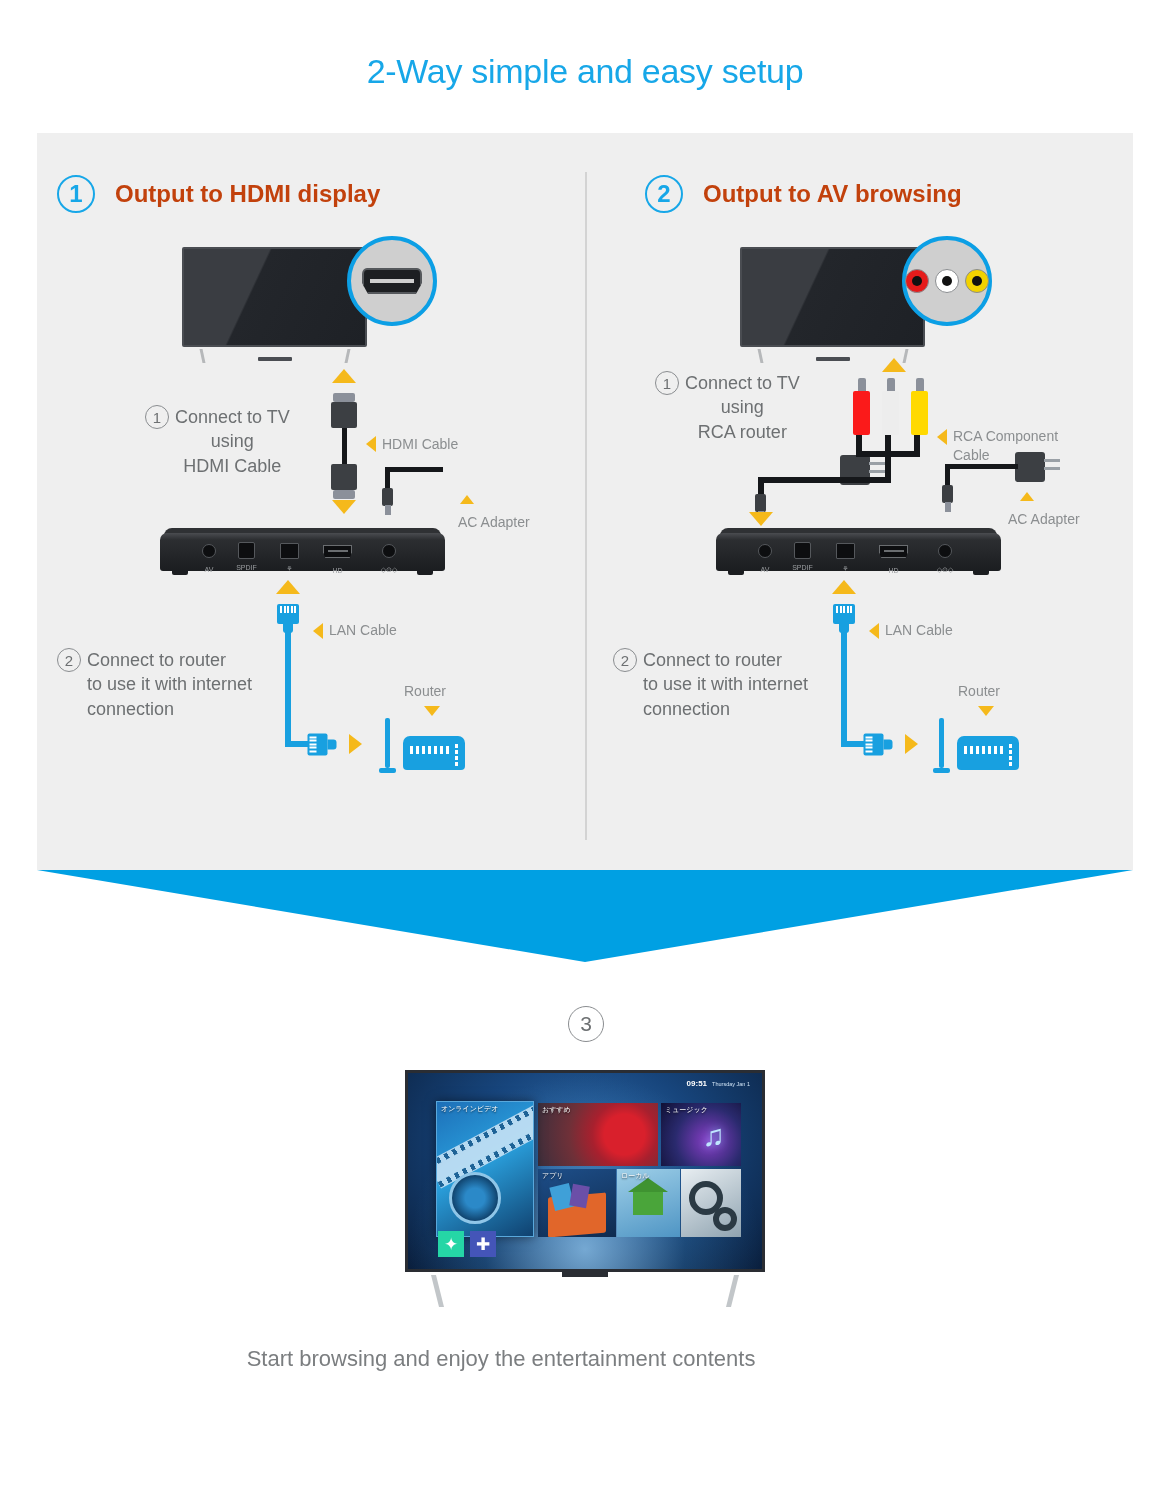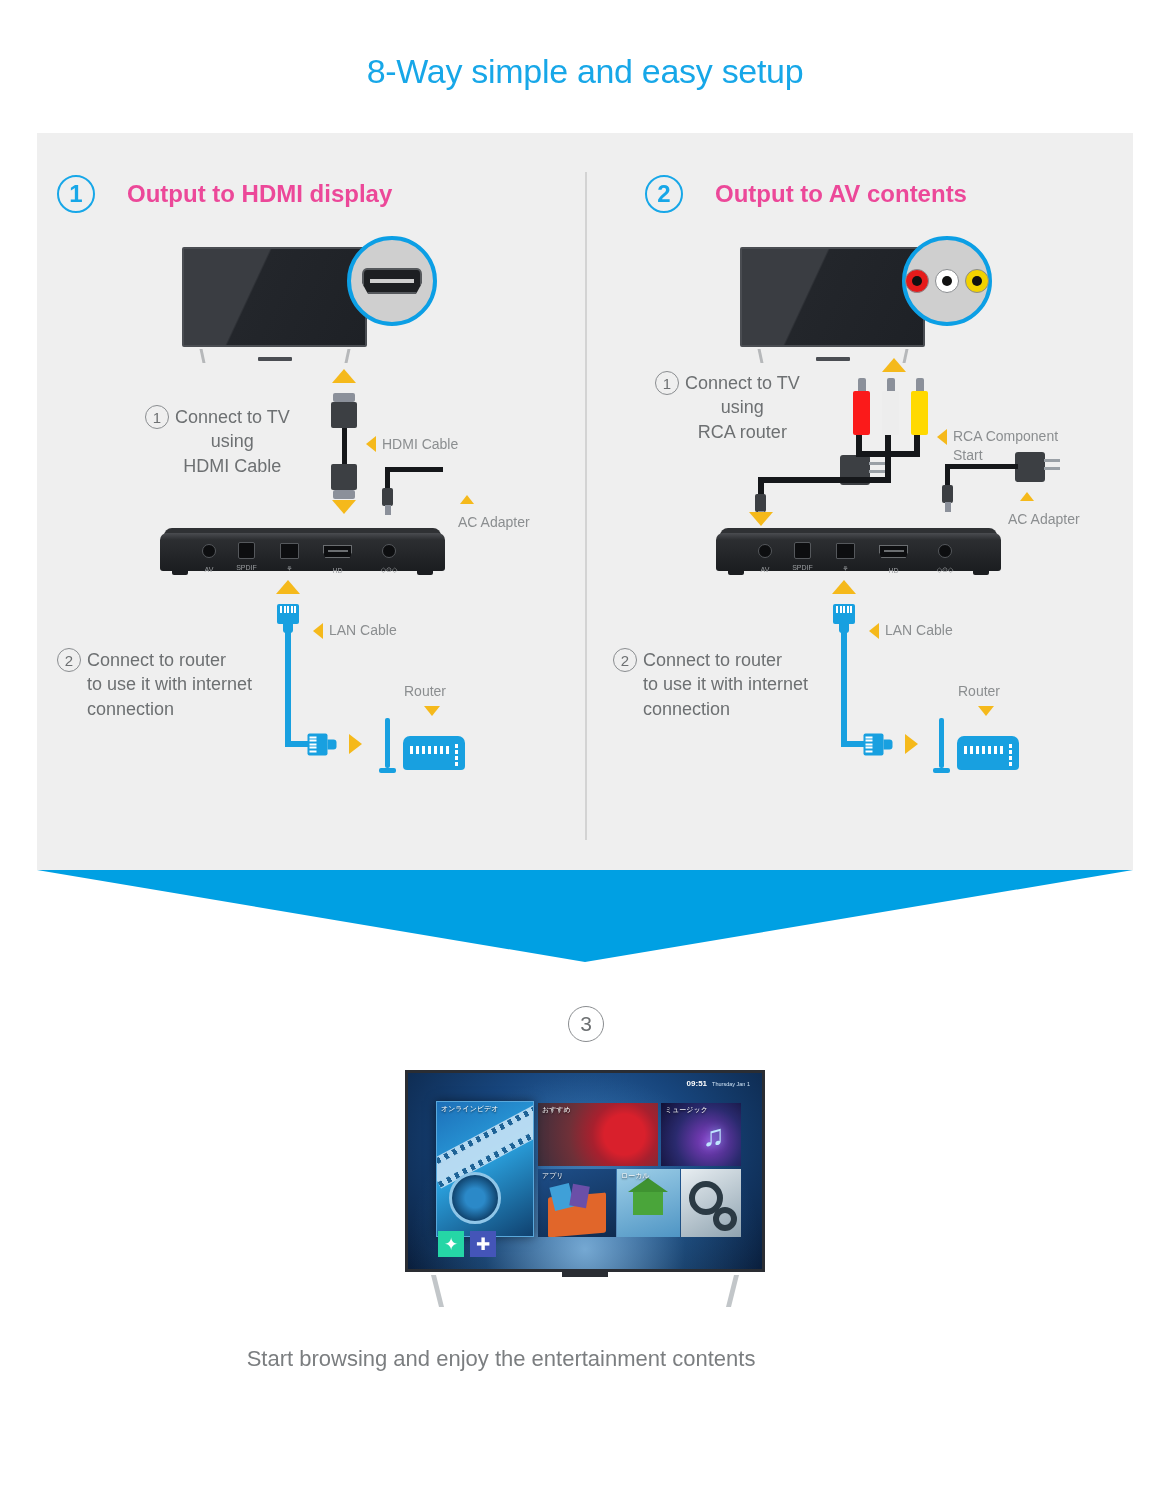--- a/index.html
+++ b/index.html
@@ -32,21 +32,21 @@
   
   .sec-head { position: absolute; display: flex; align-items: center; }
   .sec-num {
     width: 38px; height: 38px; border-radius: 50%;
     border: 2.5px solid #17a7e8; color: #17a7e8;
     font-size: 24px; font-weight: bold;
     display: flex; align-items: center; justify-content: center;
     font-family: "Liberation Sans", sans-serif;
   }
   .sec-title {
-    margin-left: 32px; font-size: 24px; font-weight: bold; color: #ec4899;
+    margin-left: 20px; font-size: 24px; font-weight: bold; color: #c2410c;
   }
 
   
   .tv { position: absolute; }
   .tv-screen {
     width: 100%; height: 100px;
     background: linear-gradient(115deg, #3a3d42 0%, #3a3d42 38%, #23262b 39%, #1e2126 100%);
     border: 2px solid #4a4d52; border-radius: 2px;
   }
   .tv-leg {
@@ -296,21 +296,21 @@
   .fb-leg.l { left: 30px; transform: skewX(14deg); }
   .fb-leg.r { right: 30px; transform: skewX(-14deg); }
   .final-caption {
     position: absolute; left: 0; top: 1346px; width: 1002px; text-align: center;
     font-size: 22px; color: #7b7e80;
   }
 </style>
 </head>
 <body>
 
-<div class="page-title">8-Way simple and easy setup</div>
+<div class="page-title">2-Way simple and easy setup</div>
 
 <div class="panel"></div>
 <div class="divider"></div>
 
 <div class="sec-head" style="left:57px; top:175px;">
   <div class="sec-num">1</div>
   <div class="sec-title">Output to HDMI display</div>
 </div>
 
 <div class="tv" style="left:182px; top:247px; width:185px; height:118px;">
@@ -450,21 +450,21 @@
         <i></i>
         <i></i>
         <i></i>
         <i></i>
       </div>
   </div>
 </div>
 
 <div class="sec-head" style="left:645px; top:175px;">
   <div class="sec-num">2</div>
-  <div class="sec-title">Output to AV contents</div>
+  <div class="sec-title">Output to AV browsing</div>
 </div>
 
 <div class="tv" style="left:740px; top:247px; width:185px; height:118px;">
   <div class="tv-screen"></div>
   <div class="tv-bar"></div>
   <div class="tv-leg l"></div>
   <div class="tv-leg r"></div>
 </div>
 
 <div class="callout" style="left:902px; top:236px; width:90px; height:90px;">
@@ -509,21 +509,21 @@
   <div class="wire" style="left:914px; top:435px; width:6px; height:22px;"></div>
   <div class="wire" style="left:856px; top:451px; width:64px; height:6px;"></div>
   <div class="wire" style="left:885px; top:451px; width:6px; height:32px;"></div>
   <div class="wire" style="left:758px; top:477px; width:133px; height:6px;"></div>
   <div class="wire" style="left:758px; top:477px; width:6px; height:22px;"></div>
   <div class="barrel" style="left:755px; top:494px;"></div>
   <div class="barrel-tip" style="left:757.5px; top:511px;"></div>
 </div>
 <div class="tri down" style="left:749px; top:512px;"></div>
 <div class="tri left" style="left:937px; top:429px;"></div>
-<div class="cap wrap" style="left:953px; top:427px;">RCA Component Start</div>
+<div class="cap wrap" style="left:953px; top:427px;">RCA Component Cable</div>
 
 <div class="ac" style="left:945px; top:452px; width:110px; height:60px;">
   <div class="ac-block" style="left:70px; top:0;"></div>
   <div class="ac-prong" style="left:99px; top:7px;"></div>
   <div class="ac-prong" style="left:99px; top:15px;"></div>
   <div class="wire" style="left:0px; top:12px; width:73px; height:5px;"></div>
   <div class="wire" style="left:0px; top:12px; width:5px; height:25px;"></div>
   <div class="barrel" style="left:-3px; top:33px;"></div>
   <div class="barrel-tip" style="left:-0.5px; top:50px;"></div>
 </div>

